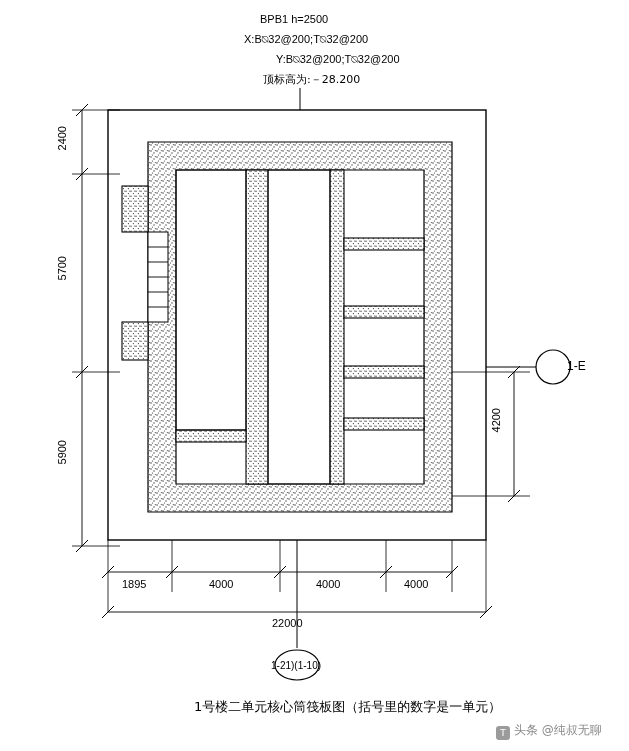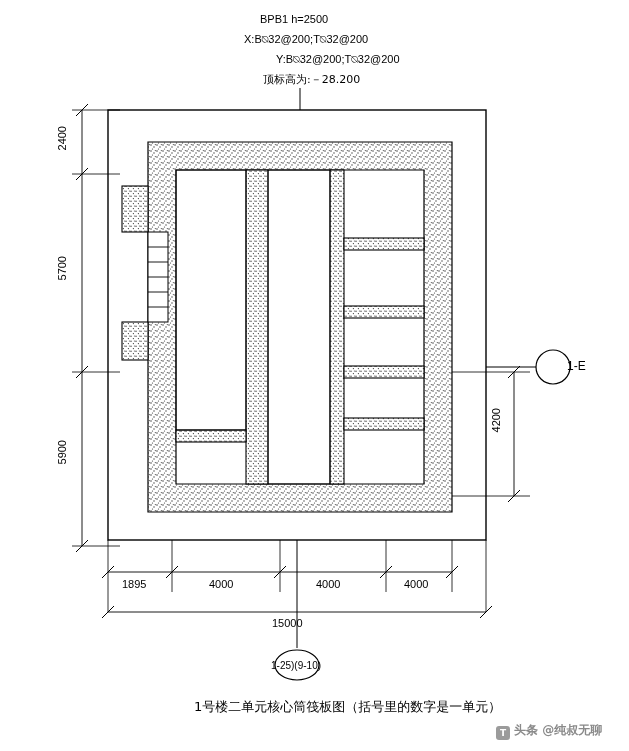--- a/index.html
+++ b/index.html
@@ -9,21 +9,21 @@
     font-family:"Liberation Sans","DejaVu Sans",sans-serif;
     color:#000;
     position:relative;
     overflow:hidden;
   }
   .abs{position:absolute;}
   .txt{font-size:11px;line-height:13px;white-space:nowrap;}
   .txt-cn{font-family:"DejaVu Sans","Liberation Sans",sans-serif;}
   .vert{writing-mode:vertical-rl;transform:rotate(180deg);}
   svg{display:block;}
-  .wm{font-size:12px;color:#8a8a8a;font-weight:bold;}
+  .wm{font-size:12px;color:#8a8a8a;}
   .wm-ic{display:inline-block;width:14px;height:14px;border-radius:3px;background:#9b9b9b;color:#fff;font-size:9px;line-height:14px;text-align:center;vertical-align:-2px;margin-right:4px;}
 </style>
 </head>
 <body>
 
 <div class="abs txt" style="left:260px;top:13px;">
   <span>BPB1 h=2500</span>
 </div>
 <div class="abs txt" style="left:244px;top:33px;">
   <span>X:B⍉32@200;T⍉32@200</span>
@@ -149,28 +149,28 @@
 <div class="abs txt" style="left:209px;top:578px;">
   <span>4000</span>
 </div>
 <div class="abs txt" style="left:316px;top:578px;">
   <span>4000</span>
 </div>
 <div class="abs txt" style="left:404px;top:578px;">
   <span>4000</span>
 </div>
 <div class="abs txt" style="left:272px;top:617px;">
-  <span>15000</span>
+  <span>22000</span>
 </div>
 
 <div class="abs txt" style="left:567px;top:360px;font-size:12px;">
   <span>1-E</span>
 </div>
 <div class="abs txt" style="left:271px;top:659px;font-size:10px;">
-  <span>1-25)(9-10)</span>
+  <span>1-21)(1-10)</span>
 </div>
 
 <div class="abs txt txt-cn" style="left:194px;top:700px;font-size:13px;font-weight:normal;">
   <span>1号楼二单元核心筒筏板图（括号里的数字是一单元）</span>
 </div>
 
 <div class="abs wm txt-cn" style="left:496px;top:722px;">
   <span class="wm-ic">T</span><span>头条 @纯叔无聊</span>
 </div>
 

